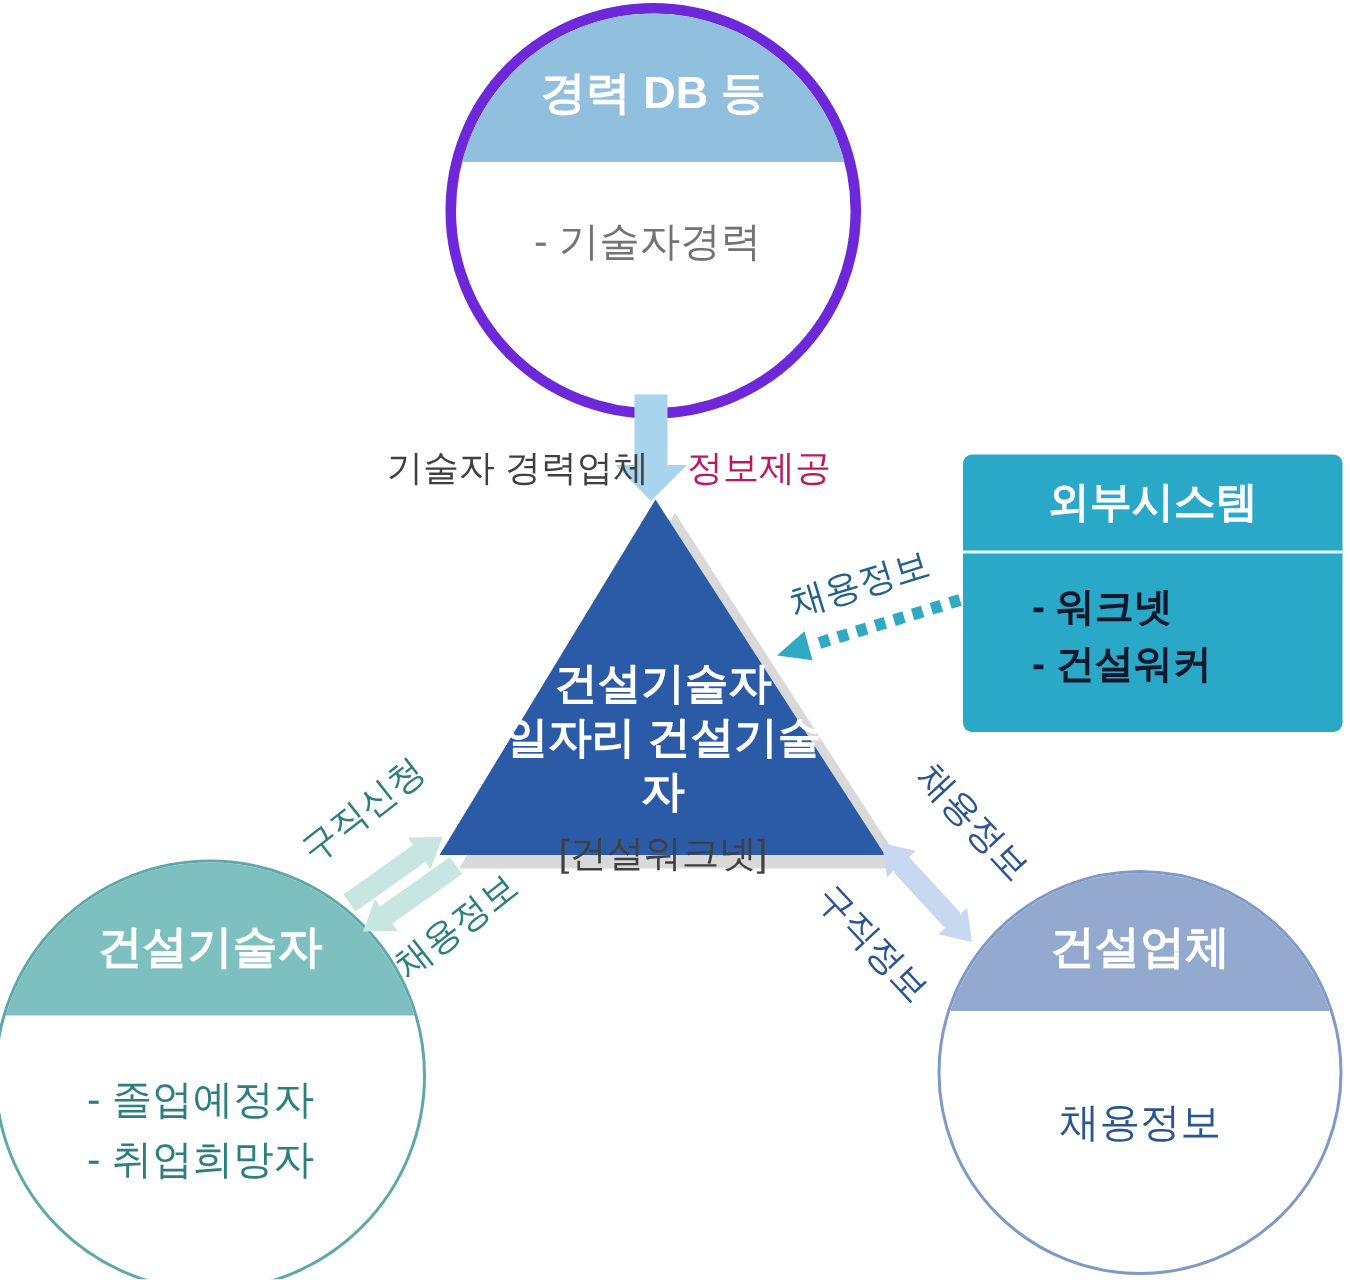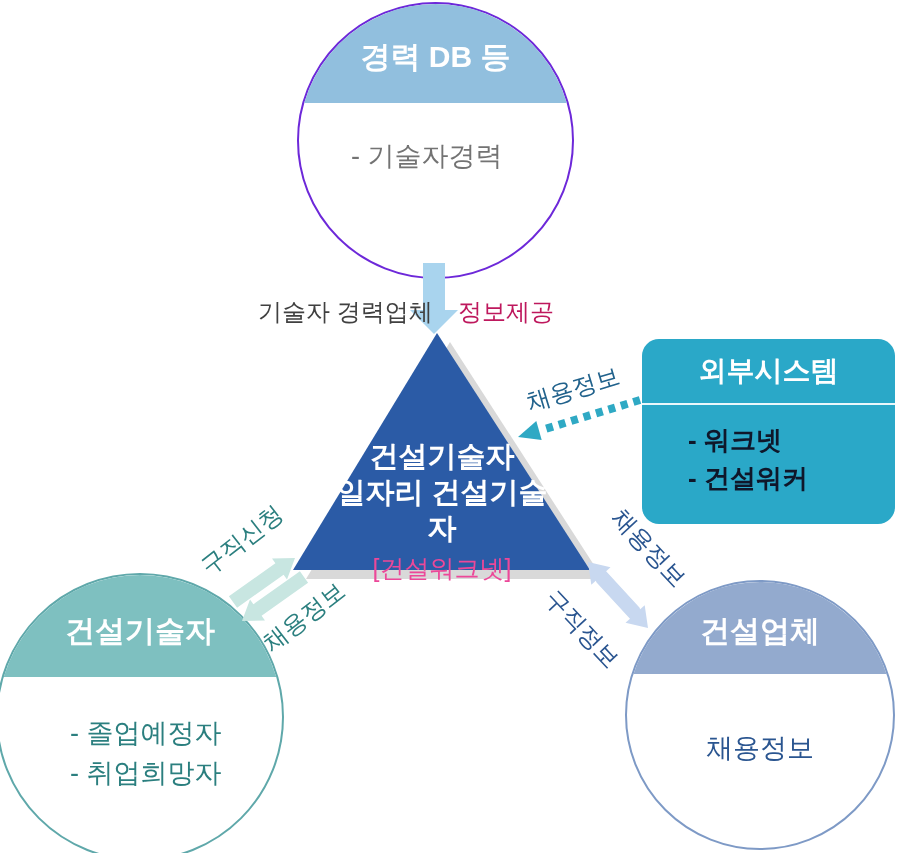--- a/index.html
+++ b/index.html
@@ -6,43 +6,43 @@
   #canvas{
     position:relative;width:900px;height:853px;overflow:hidden;background:#fff;
     font-family:"Liberation Sans","DejaVu Sans",sans-serif;
   }
   .circle{position:absolute;border-radius:50%;background:#fff;overflow:hidden;box-sizing:border-box;z-index:2;}
   .circle .header{position:absolute;left:0;top:0;width:100%;display:flex;align-items:center;justify-content:center;}
   .circle .header .title{color:#fff;font-weight:bold;font-size:30px;letter-spacing:0px;}
   .items{position:absolute;white-space:nowrap;}
   .items div{font-size:27px;}
   
-  #circle-top{left:297px;top:2px;width:277px;height:277px;border:2px solid #6d28d9;}
+  #circle-top{left:297px;top:2px;width:277px;height:277px;border:7px solid #6d28d9;}
   #circle-top .header{height:99px;background:#91BFDE;padding-top:8px;box-sizing:border-box;}
   #circle-top .items{left:52px;top:134px;color:#737373;line-height:37px;}
   
   #circle-left{left:-4px;top:573px;width:288px;height:288px;border:2px solid #5FA8AA;}
   #circle-left .header{height:102px;background:#7EC0C0;padding-top:10px;box-sizing:border-box;}
-  #circle-left .items{left:72px;top:138px;color:#2B7F7F;line-height:40px;}
+  #circle-left .items{left:60px;top:138px;color:#2B7F7F;line-height:40px;}
   
   #circle-right{left:625px;top:580px;width:270px;height:270px;border:2px solid #7E9AC6;text-decoration:underline;}
   #circle-right .header{height:92px;background:#93AACE;padding-top:6px;box-sizing:border-box;}
   #circle-right .items{left:0;top:148px;width:100%;text-align:center;color:#2A5590;}
   
-  #external-box{position:absolute;left:642px;top:303px;width:253px;height:185px;background:#2AA8C8;border-radius:17px;z-index:4;margin-top:36px;}
+  #external-box{position:absolute;left:642px;top:303px;width:253px;height:185px;background:#2AA8C8;border-radius:6px;z-index:4;}
   #external-box .box-title{height:64px;display:flex;align-items:center;justify-content:center;color:#fff;font-size:28px;font-weight:bold;}
   #external-box .divider{height:0;border-top:2px solid #EAF7FB;}
   #external-box .items{position:static;padding:16px 0 0 46px;color:#0f172a;line-height:38px;}
   #external-box .items div{font-size:26px;font-weight:bold;}
   
   #shape-layer{position:absolute;left:0;top:0;z-index:5;pointer-events:none;}
   
   #triangle-text{position:absolute;left:327px;top:438px;width:230px;text-align:center;z-index:6;}
   #triangle-text .t-line{color:#fff;font-size:29px;font-weight:bold;line-height:36px;}
-  #triangle-text .t-sub{color:#ec4899;font-size:25px;margin-top:6px;}
+  #triangle-text .t-sub{color:#404040;font-size:25px;margin-top:6px;}
   
   .arrow-label{position:absolute;z-index:6;font-size:24px;white-space:nowrap;}
   #label-provide-left{left:258px;top:296px;width:165px;text-align:right;color:#404040;}
   #label-provide-right{left:458px;top:296px;color:#be185d;}
   .rot{transform:translate(-50%,-50%) rotate(var(--a));}
   #label-external{left:573px;top:389px;--a:-17deg;color:#21628C;}
   #label-left-up{left:242px;top:540px;--a:-38deg;color:#2B7F7F;}
   #label-left-down{left:304px;top:617px;--a:-38deg;color:#2B7F7F;}
   #label-right-up{left:649px;top:548px;--a:47deg;color:#2A5590;}
   #label-right-down{left:582px;top:629px;--a:47deg;color:#2A5590;}

